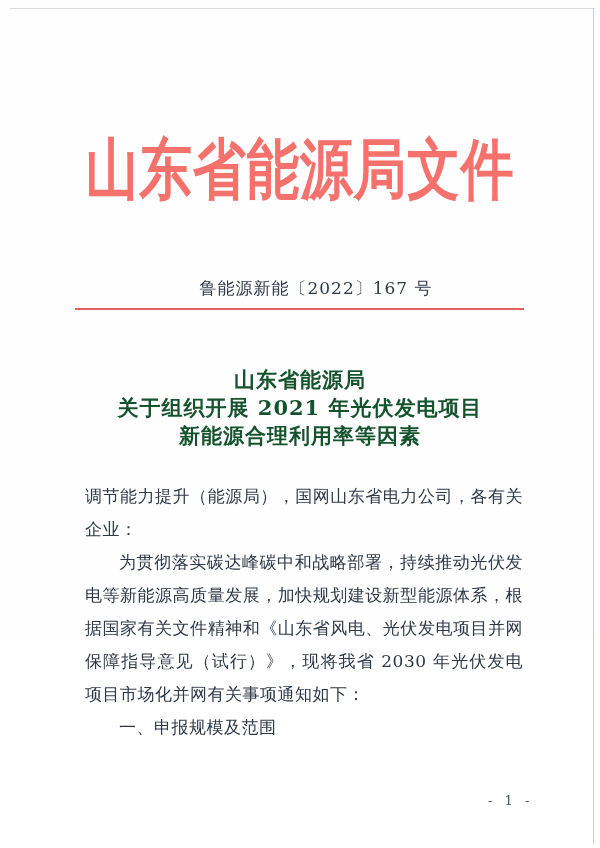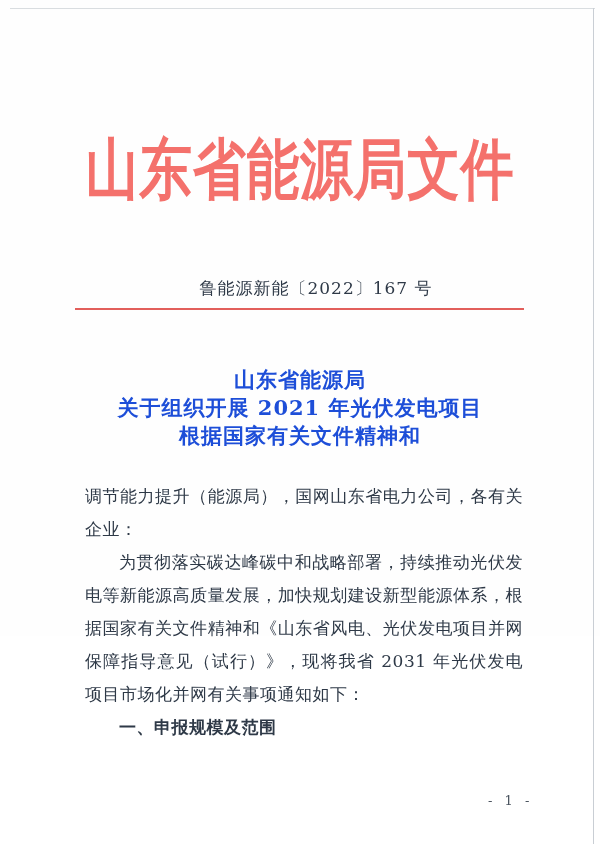--- a/index.html
+++ b/index.html
@@ -60,38 +60,38 @@
     background: #e25f5b;
   }
   .doc-title {
     position: absolute;
     top: 366px; left: 0;
     width: 600px;
     text-align: center;
     font-size: 21px;
     line-height: 28px;
     font-weight: bold;
-    color: #1d4ed8;
+    color: #14532d;
     letter-spacing: 1px;
   }
   .doc-body {
     position: absolute;
     top: 480px; left: 85px;
     width: 438px;
     font-size: 17px;
     line-height: 33px;
     color: #2e3947;
     text-align: justify;
     letter-spacing: 0.5px;
   }
   .doc-body p { text-indent: 2em; }
   .doc-body p.salutation { text-indent: 0; }
   .doc-body .section-heading {
     text-indent: 2em;
-    font-weight: bold;
+    font-weight: normal;
     font-family: "DejaVu Sans", "Liberation Sans", sans-serif;
     font-size: 17px;
     line-height: 33px;
     color: #2e3947;
   }
   .page-number {
     position: absolute;
     top: 793px; left: 488px;
     font-size: 13px;
     letter-spacing: 4px;
@@ -109,24 +109,24 @@
 
   <div class="agency-header">山东省能源局文件</div>
 
   <div class="doc-number">鲁能源新能〔2022〕167 号</div>
 
   <div class="red-divider"></div>
 
   <div class="doc-title">
     <div>山东省能源局</div>
     <div>关于组织开展 2021 年光伏发电项目</div>
-    <div>根据国家有关文件精神和</div>
+    <div>新能源合理利用率等因素</div>
   </div>
 
   <div class="doc-body">
     <p class="salutation">调节能力提升（能源局），国网山东省电力公司，各有关企业：</p>
-    <p>为贯彻落实碳达峰碳中和战略部署，持续推动光伏发电等新能源高质量发展，加快规划建设新型能源体系，根据国家有关文件精神和《山东省风电、光伏发电项目并网保障指导意见（试行）》，现将我省 2031 年光伏发电项目市场化并网有关事项通知如下：</p>
+    <p>为贯彻落实碳达峰碳中和战略部署，持续推动光伏发电等新能源高质量发展，加快规划建设新型能源体系，根据国家有关文件精神和《山东省风电、光伏发电项目并网保障指导意见（试行）》，现将我省 2030 年光伏发电项目市场化并网有关事项通知如下：</p>
     <div class="section-heading">一、申报规模及范围</div>
   </div>
 
   <div class="page-number">- 1 -</div>
 
 </div>
 
 </body></html>

